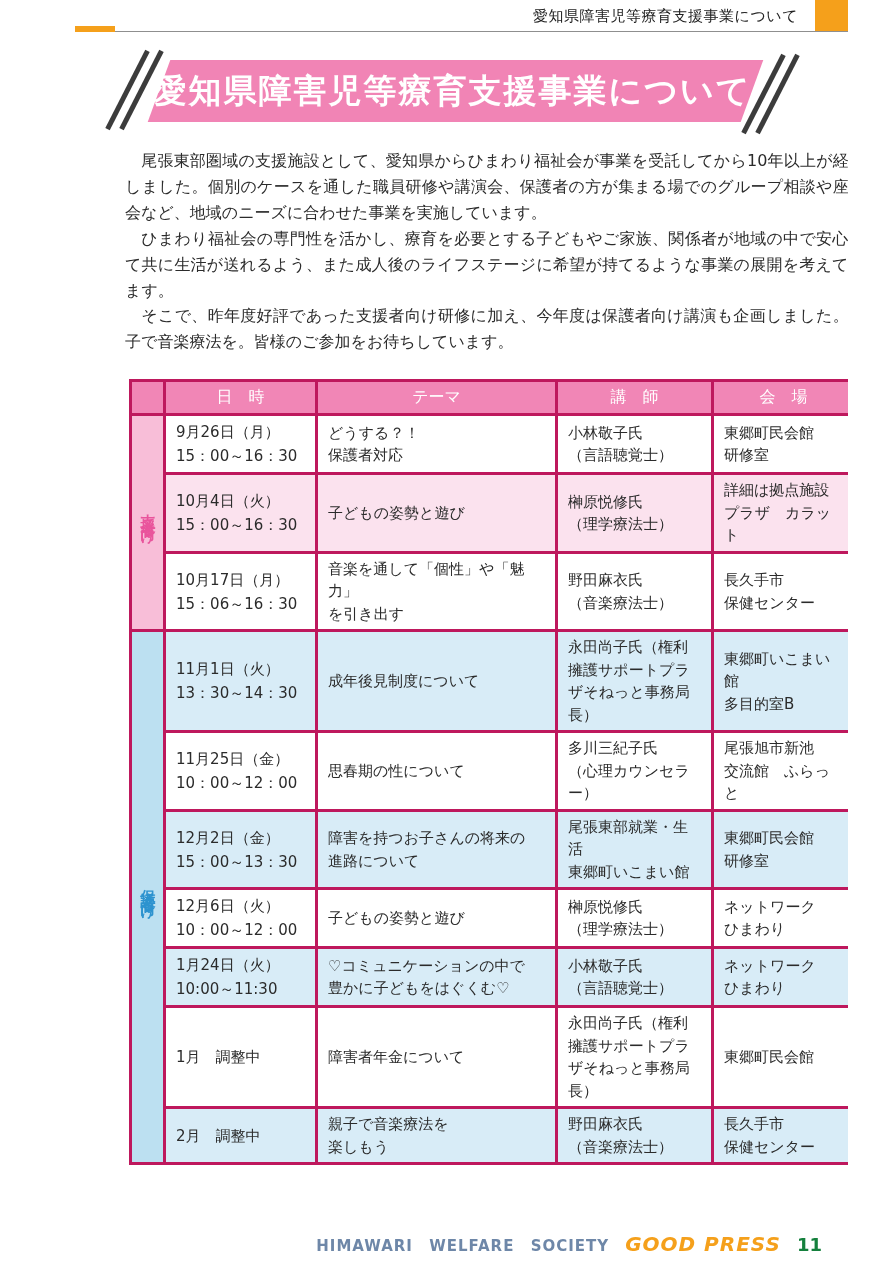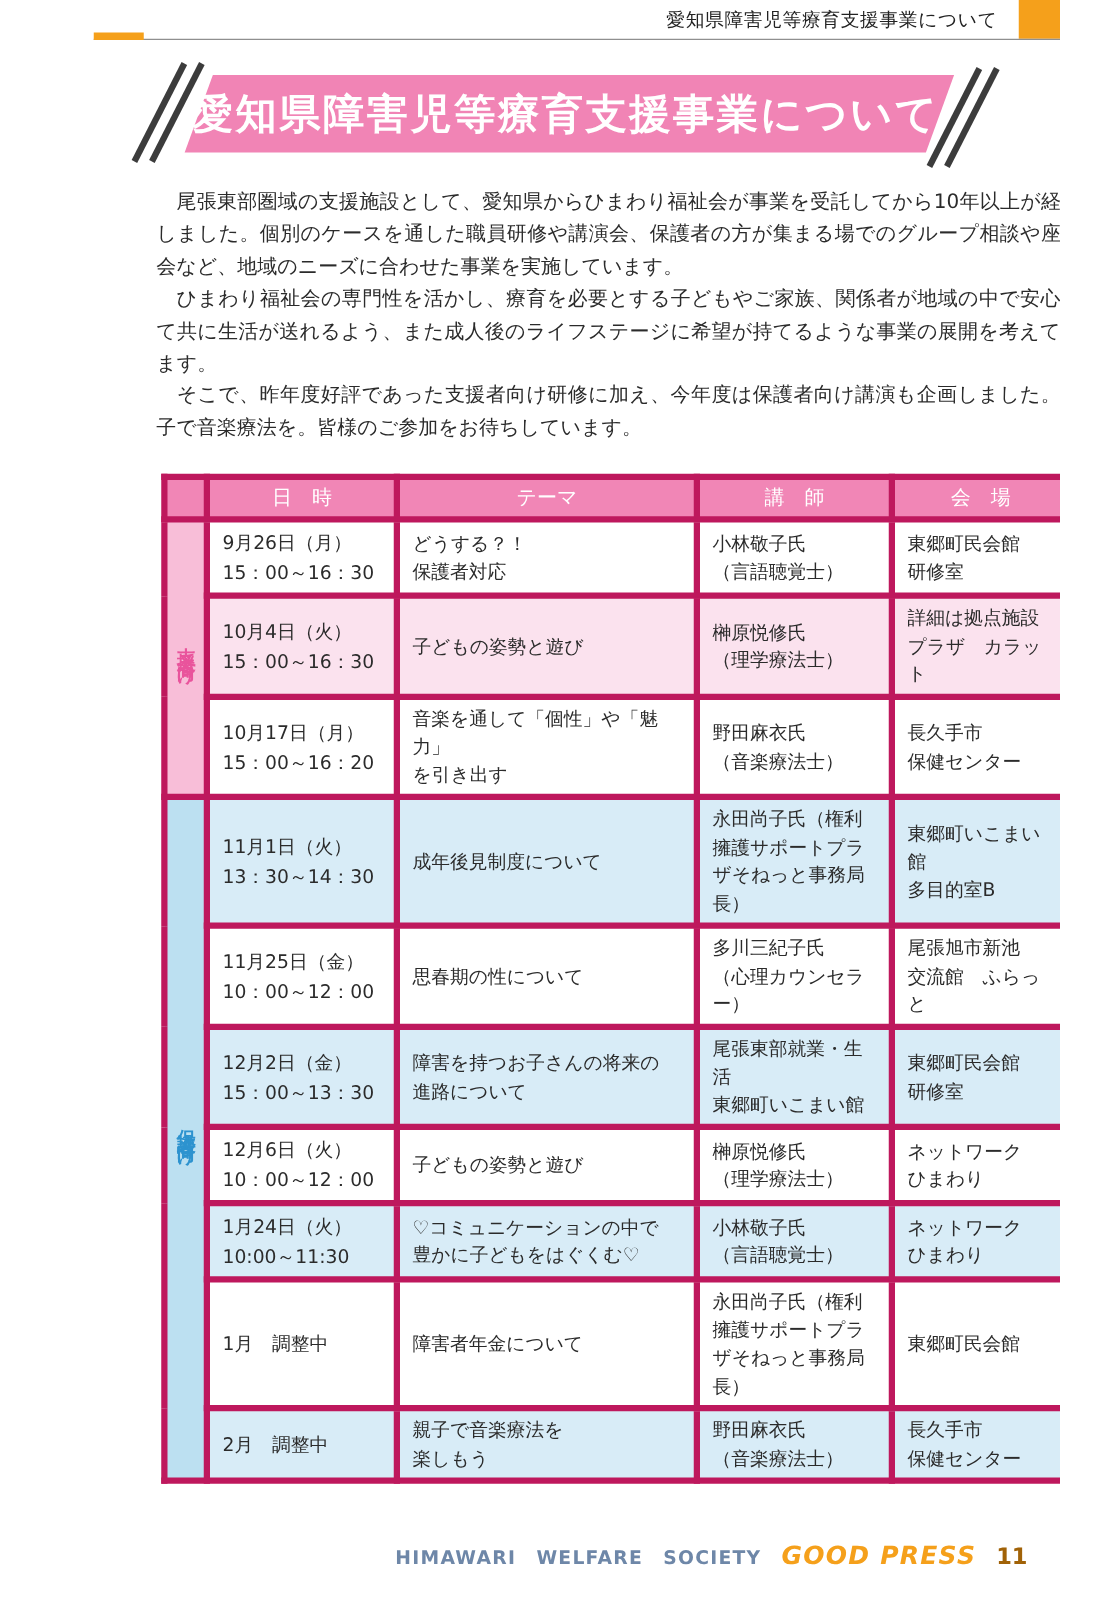--- a/index.html
+++ b/index.html
@@ -41,21 +41,21 @@
 
   
   .schedule {
     margin:24px 0 0 82px;
     width:724px;
     border-collapse:collapse;
     table-layout:fixed;
     font-size:15px;
     color:#2b2b2b;
   }
-  .schedule th, .schedule td { border:5px solid #be185d; }
+  .schedule th, .schedule td { border:3px solid #be185d; }
   .schedule thead th {
     background:#F186B6; color:#ffffff;
     font-weight:normal; font-size:16px; height:34px;
     text-align:center;
   }
   .schedule td {
     padding:4px 10px;
     vertical-align:middle;
     white-space:pre-line;
     line-height:1.5;
@@ -67,21 +67,21 @@
   .group-label { vertical-align:middle; text-align:center; font-weight:bold; }
   .group-label span { writing-mode:vertical-rl; display:inline-block; letter-spacing:4px; font-size:15px; }
   .group-pink { background:#F8BED8; color:#E9549C; }
   .group-blue { background:#BCE0F1; color:#2D93CF; }
   .schedule tbody tr { min-height:62px; }
 
   
   .footer { position:absolute; right:26px; bottom:24px; display:flex; align-items:baseline; gap:16px; }
   .footer-society { color:#6E87A8; font-size:15px; font-weight:bold; letter-spacing:1px; word-spacing:10px; }
   .footer-brand { color:#F5A01B; font-size:20px; font-weight:bold; font-style:italic; letter-spacing:1px; }
-  .footer-page { color:#a16207; font-size:18px; font-weight:bold; }
+  .footer-page { color:#15803d; font-size:18px; font-weight:bold; }
 </style>
 </head>
 <body>
 
 <div class="page">
 
   <div>
     <span class="top-title">愛知県障害児等療育支援事業について</span>
     <div class="top-square"></div>
     <div class="top-rule"></div>
@@ -136,21 +136,21 @@
           <td class="cell-datetime">10月4日（火）
 15：00～16：30</td>
           <td class="cell-topic">子どもの姿勢と遊び</td>
           <td class="cell-lecturer">榊原悦修氏
 （理学療法士）</td>
           <td class="cell-venue">詳細は拠点施設
 プラザ　カラット</td>
         </tr>
         <tr>
           <td class="cell-datetime">10月17日（月）
-15：00～16：20</td>
+15：06～16：30</td>
           <td class="cell-topic">音楽を通して「個性」や「魅力」
 を引き出す</td>
           <td class="cell-lecturer">野田麻衣氏
 （音楽療法士）</td>
           <td class="cell-venue">長久手市
 保健センター</td>
         </tr>
         <tr class="shade-blue">
           <th class="group-label group-blue" rowspan="7"><span>保護者向け</span></th>
           <td class="cell-datetime">11月1日（火）

